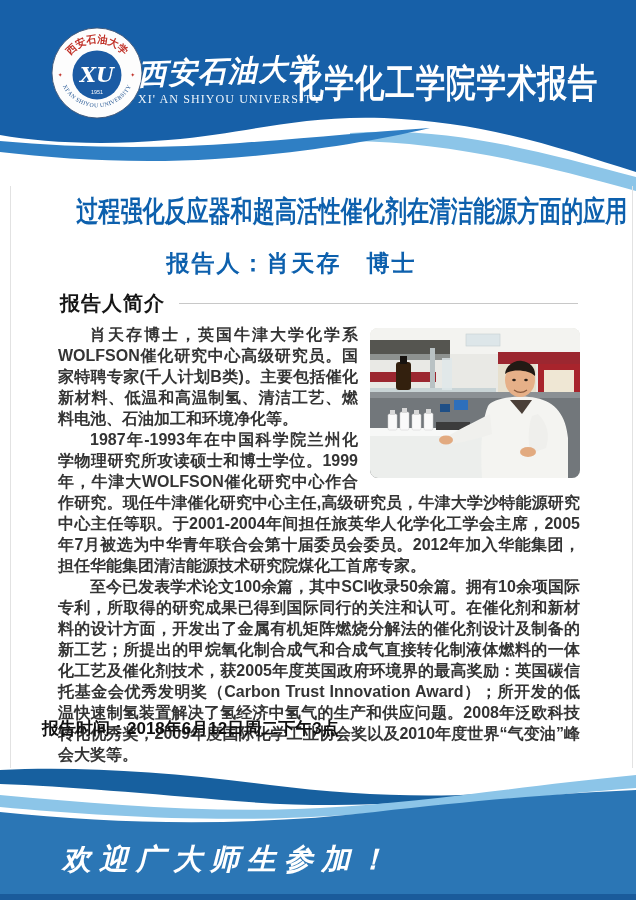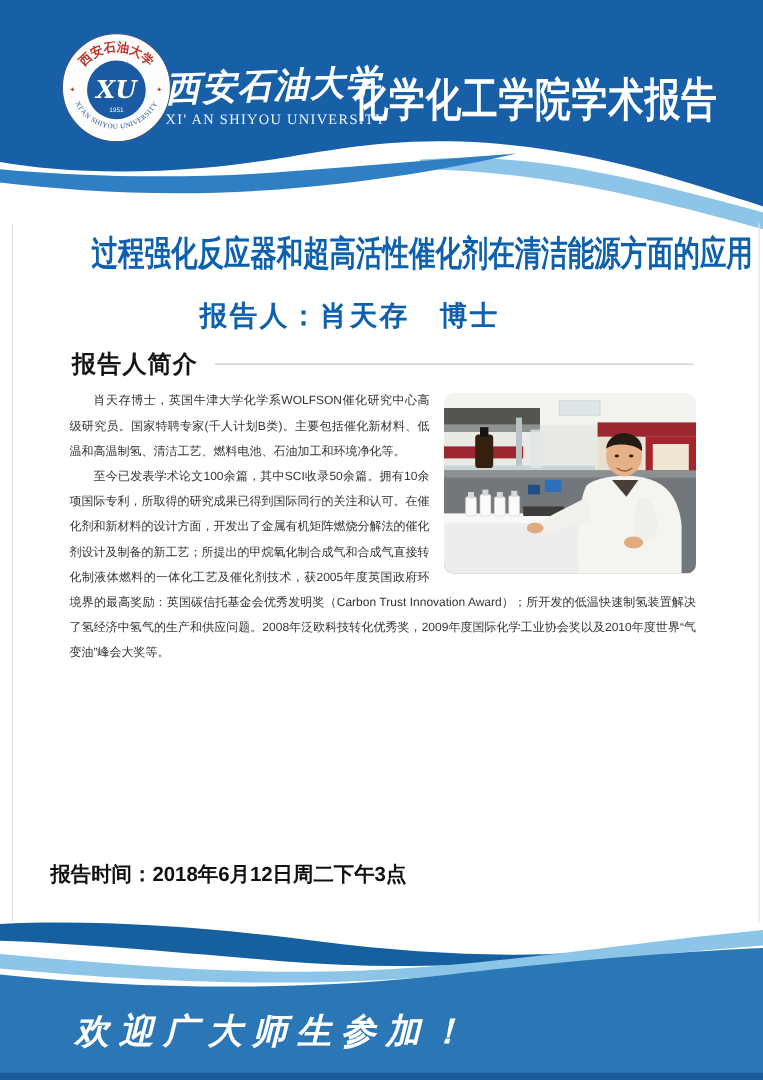--- a/index.html
+++ b/index.html
@@ -28,22 +28,22 @@
               color:#0d60ad;font-weight:bold;font-size:29px;white-space:nowrap;
               transform:scaleX(0.76);transform-origin:center;}
   .speaker-line{position:absolute;top:248px;left:0;width:583px;text-align:center;
               color:#0d60ad;font-weight:bold;font-size:23px;letter-spacing:2px;}
 
   
   .section-head{position:absolute;top:290px;left:60px;width:518px;display:flex;align-items:center;text-align:right;}
   .section-head .label{font-size:20px;font-weight:bold;color:#151515;letter-spacing:1px;white-space:nowrap;}
   .section-head .rule{flex:1;height:1px;background:#c8c8c8;margin-left:14px;}
 
-  .bio{position:absolute;top:324px;left:58px;width:522px;font-size:10px;line-height:21px;
-       color:#343434;text-align:justify;}
+  .bio{position:absolute;top:324px;left:58px;width:522px;font-size:16px;line-height:21px;
+       color:#343434;text-align:justify;font-weight:bold;}
   .bio p{margin:0;text-indent:2em;}
   .photo{float:right;width:210px;height:150px;margin:4px 0 8px 12px;border-radius:8px;
          overflow:hidden;background:#e9e9e5;}
 
   
   .info{position:absolute;top:714px;left:42px;font-size:17px;font-weight:bold;
         color:#101010;line-height:30px;}
   .info .row span{white-space:nowrap;}
 
   
@@ -142,20 +142,21 @@
         <ellipse cx="158" cy="124" rx="8" ry="5" fill="#e2aa80"></ellipse>
         <path d="M140,72 L152,86 L162,72 Z" fill="#4a3f38"></path>
         <ellipse cx="150" cy="52" rx="15" ry="17" fill="#e6b088"></ellipse>
         <path d="M135,46 C136,36 146,32 152,33 C160,34 166,40 165,48 C160,42 142,40 135,46 Z" fill="#221a14"></path>
         <ellipse cx="144" cy="52" rx="1.8" ry="1.2" fill="#2a2018"></ellipse>
         <ellipse cx="156" cy="52" rx="1.8" ry="1.2" fill="#2a2018"></ellipse>
         <path d="M144,62 C148,65 153,65 157,62" stroke="#8a5a3c" stroke-width="1.2" fill="none"></path>
       </svg>
     </div>
     <p>肖天存博士，英国牛津大学化学系WOLFSON催化研究中心高级研究员。国家特聘专家(千人计划B类)。主要包括催化新材料、低温和高温制氢、清洁工艺、燃料电池、石油加工和环境净化等。</p>
+    <p>1987年-1993年在中国科学院兰州化学物理研究所攻读硕士和博士学位。1999年，牛津大WOLFSON催化研究中心作合作研究。现任牛津催化研究中心主任,高级研究员，牛津大学沙特能源研究中心主任等职。于2001-2004年间担任旅英华人化学化工学会主席，2005年7月被选为中华青年联合会第十届委员会委员。2012年加入华能集团，担任华能集团清洁能源技术研究院煤化工首席专家。</p>
     <p>至今已发表学术论文100余篇，其中SCI收录50余篇。拥有10余项国际专利，所取得的研究成果已得到国际同行的关注和认可。在催化剂和新材料的设计方面，开发出了金属有机矩阵燃烧分解法的催化剂设计及制备的新工艺；所提出的甲烷氧化制合成气和合成气直接转化制液体燃料的一体化工艺及催化剂技术，获2005年度英国政府环境界的最高奖励：英国碳信托基金会优秀发明奖（Carbon Trust Innovation Award）；所开发的低温快速制氢装置解决了氢经济中氢气的生产和供应问题。2008年泛欧科技转化优秀奖，2009年度国际化学工业协会奖以及2010年度世界“气变油”峰会大奖等。</p>
   </div>
 
   <div class="info">
     <div class="row">
       <span>报告时间：</span><span>2018年6月12日周二下午3点</span>
     </div>
   </div>
 
   <div class="footer">

